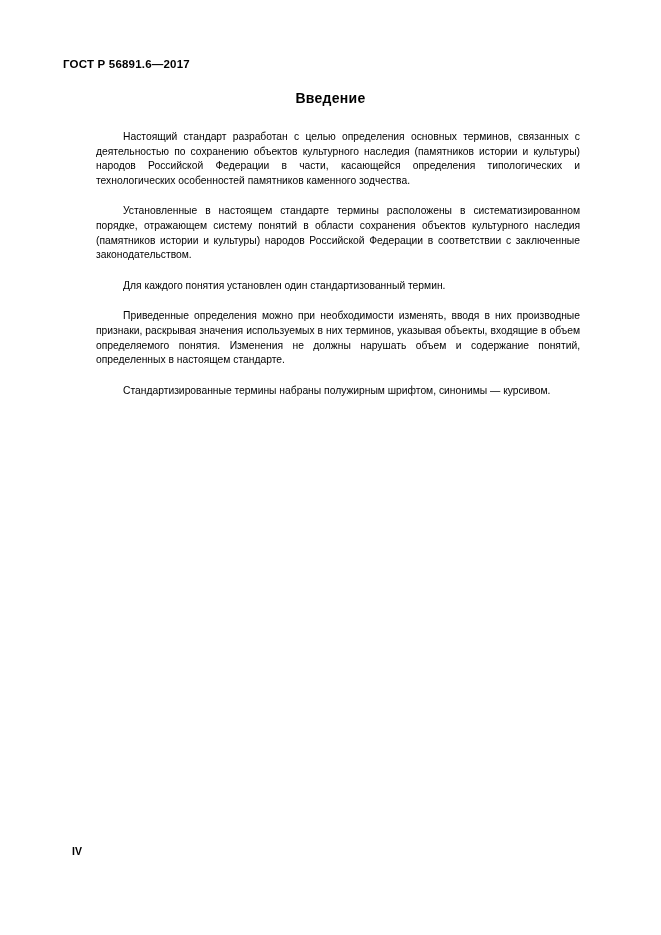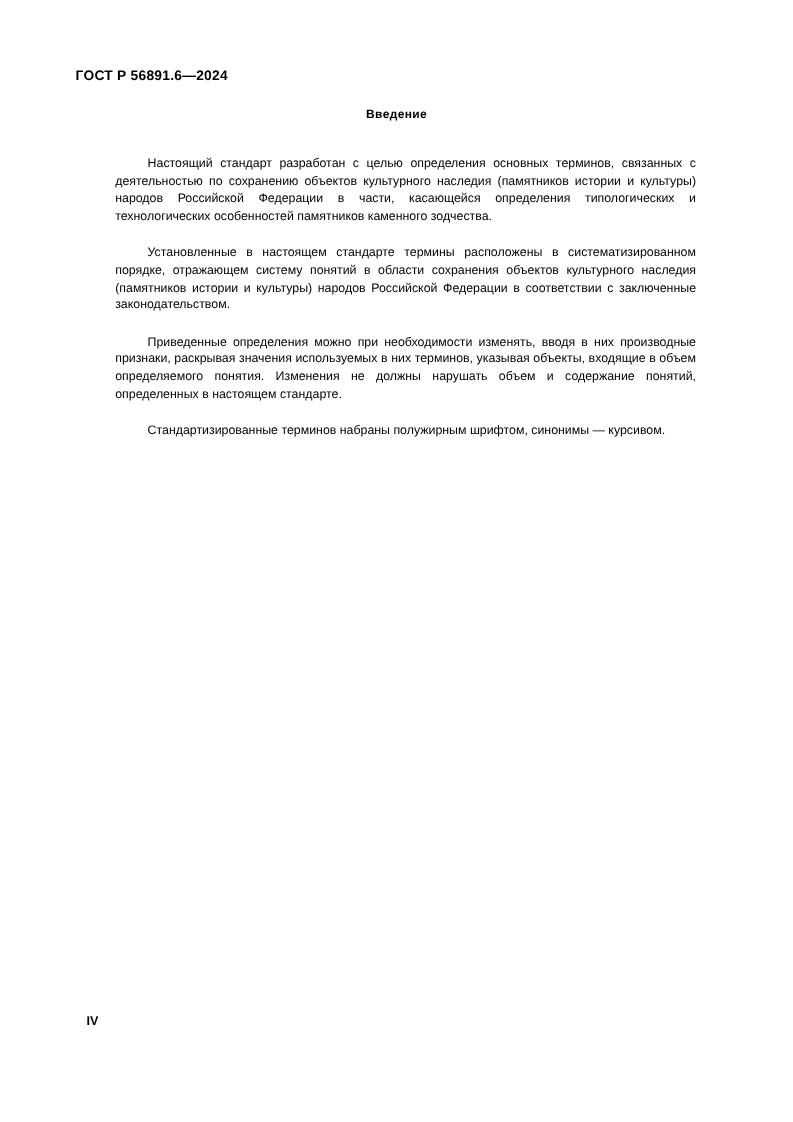--- a/index.html
+++ b/index.html
@@ -23,21 +23,21 @@
     font-size: 11.5px;
     font-weight: bold;
     letter-spacing: 0.2px;
   }
   .doc-title {
     position: absolute;
     left: 0;
     right: 0;
     top: 90px;
     text-align: center;
-    font-size: 10px;
+    font-size: 14px;
     font-weight: bold;
     letter-spacing: 0.3px;
   }
   .body-block {
     position: absolute;
     left: 80px;
     top: 114px;
     width: 516px;
   }
   .para {
@@ -54,26 +54,27 @@
     top: 845px;
     font-size: 10.5px;
     font-weight: bold;
   }
 </style>
 </head>
 <body>
 
 <div class="page">
 
-  <div class="doc-header">ГОСТ Р 56891.6—2024</div>
+  <div class="doc-header">ГОСТ Р 56891.6—2017</div>
 
   <div class="doc-title">Введение</div>
 
   <div class="body-block">
     <p class="para">Настоящий стандарт разработан с целью определения основных терминов, связанных с деятель­ностью по сохранению объектов культурного наследия (памятников истории и культуры) народов Рос­сийской Федерации в части, касающейся определения типологических и технологических особенностей памятников каменного зодчества.</p>
     <p class="para">Установленные в настоящем стандарте термины расположены в систематизированном порядке, отражающем систему понятий в области сохранения объектов культурного наследия (памятников исто­рии и культуры) народов Российской Федерации в соответствии с заключенные законодательством.</p>
+    <p class="para">Для каждого понятия установлен один стандартизованный термин.</p>
     <p class="para">Приведенные определения можно при необходимости изменять, вводя в них производные при­знаки, раскрывая значения используемых в них терминов, указывая объекты, входящие в объем опре­деляемого понятия. Изменения не должны нарушать объем и содержание понятий, определенных в настоящем стандарте.</p>
-    <p class="para">Стандартизированные терминов набраны полужирным шрифтом, синонимы — курсивом.</p>
+    <p class="para">Стандартизированные термины набраны полужирным шрифтом, синонимы — курсивом.</p>
   </div>
 
   <div class="page-number">IV</div>
 
 </div>
 
 </body></html>

